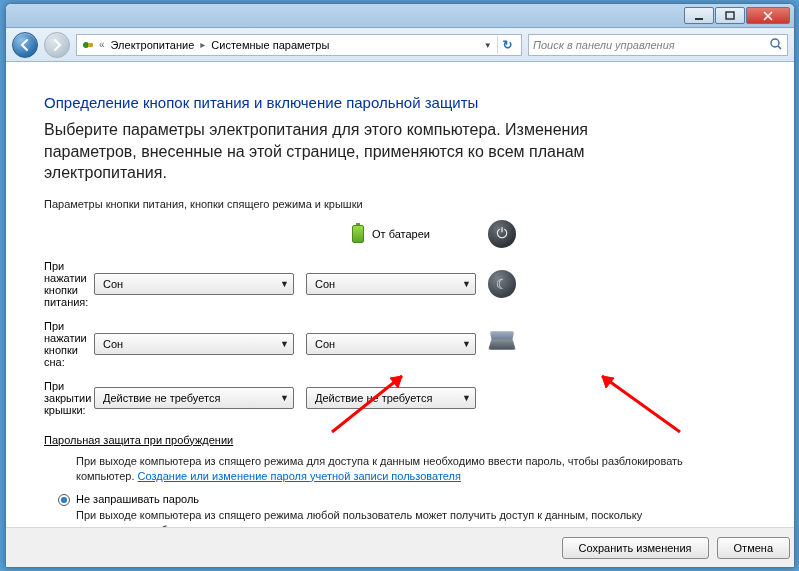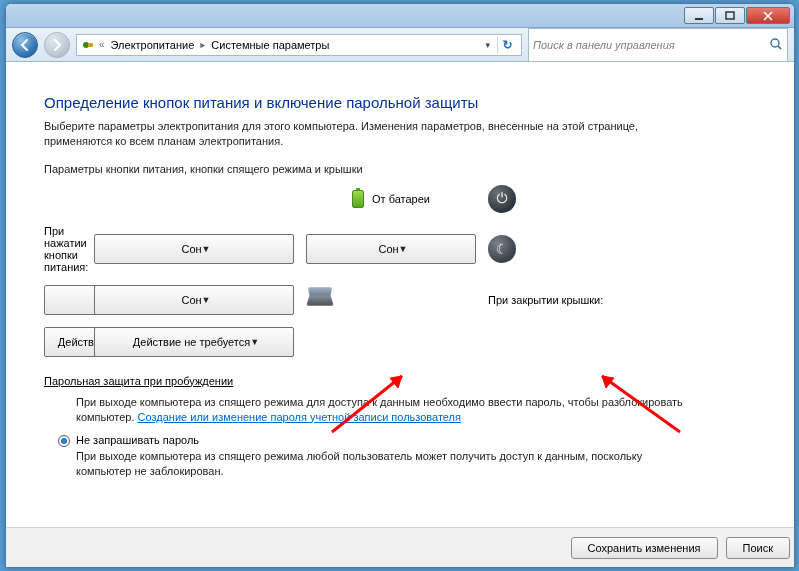--- a/index.html
+++ b/index.html
@@ -95,41 +95,41 @@
   width: 20px; height: 18px;
   border-left: 1px solid #cfd8e0;
   display: flex; align-items: center; justify-content: center;
   color: #2a6fb0; font-size: 12px; font-weight: bold;
 }
 .search {
   width: 260px; height: 22px;
   background: #fff;
   border: 1px solid #a8b8c8;
   display: flex; align-items: center;
-  padding: 16px 4px;
+  padding: 4px 4px;
   color: #808080;
   font-style: italic;
   font-size: 11px;
   justify-content: space-between;
 }
 .search .mag { color: #3a6fa6; font-style: normal; }
 .content {
   flex: 1;
   background: #fff;
   padding: 32px 22px 8px 38px;
   overflow: hidden;
   color: #000;
   position: relative;
 }
 .heading {
   color: #003399;
   font-size: 15px;
   margin-bottom: 8px;
 }
-.intro { font-size: 11px; color: #222; margin-bottom: 14px; line-height: 1.35; max-width: 640px; }
+.intro { font-size: 16px; color: #222; margin-bottom: 14px; line-height: 1.35; max-width: 640px; }
 .sectlabel { font-size: 11px; color: #222; margin-bottom: 10px; }
 .grid {
   display: grid;
   grid-template-columns: 38px 200px 170px 170px;
   column-gap: 12px;
   row-gap: 12px;
   align-items: center;
   margin: 0 0 18px 0;
 }
 .grid .hdr { display: flex; align-items: center; gap: 8px; font-size: 11px; justify-content: center; text-align: right; }
@@ -145,28 +145,28 @@
 .row-icon.sleep { background: radial-gradient(circle at 35% 30%,#7a828b,#3a4046 70%); position: relative; }
 .row-icon.sleep::after { content: "☾"; color: #e8ecf0; font-size: 14px; }
 .row-icon.lid {
   background: none;
   perspective: 40px;
 }
 .row-icon.lid .base { width: 24px; height: 14px; background: linear-gradient(#8a949c,#4c545b); border-radius: 2px; transform: rotateX(45deg); }
 .row-icon.lid .top { position: absolute; width: 22px; height: 12px; background: linear-gradient(#a0adc2,#5f6f86); border-radius: 2px; top: 1px; transform: rotateX(-42deg); }
 .rowlbl { font-size: 11px; }
 .combo {
-  height: 30px;
+  height: 22px;
   background: linear-gradient(#fdfdfd,#e7e7e7);
   border: 1px solid #707070;
   border-radius: 2px;
   display: flex; align-items: center;
   padding: 0 4px 0 8px;
   font-size: 11px;
-  justify-content: center;
+  justify-content: space-between;
   min-width: 150px;
   cursor: default;
 }
 .combo .arr { font-size: 9px; color: #222; }
 .sect2 { font-size: 11px; margin-bottom: 8px; text-decoration: underline; }
 .radio-row { display: flex; align-items: flex-start; gap: 6px; margin: 6px 0 2px 14px; }
 .radio {
   width: 12px; height: 12px; border: 1px solid #5a5a5a; border-radius: 50%;
   margin-top: 1px; position: relative; background: #fafafa;
   flex: none;
@@ -278,20 +278,21 @@
       <div class="combo">
           <span>Сон</span>
           <span class="arr">▼</span>
         </div>
       <div class="combo">
           <span>Сон</span>
           <span class="arr">▼</span>
         </div>
 
       <div class="row-icon sleep"></div>
+      <div class="rowlbl">При нажатии кнопки сна:</div>
       <div class="combo">
           <span>Сон</span>
           <span class="arr">▼</span>
         </div>
       <div class="combo">
           <span>Сон</span>
           <span class="arr">▼</span>
         </div>
 
       <div class="row-icon lid">
@@ -329,17 +330,17 @@
       <line x1="96" y1="70" x2="18" y2="14" stroke="#ff0000" stroke-width="3"></line>
       <polygon points="18,14 30,16 22,26" fill="#ff0000"></polygon>
     </svg>
   </div>
 
   <div class="footer">
     <div class="btn">
         <span>Сохранить изменения</span>
       </div>
     <div class="btn">
-        <span>Поиск</span>
+        <span>Отмена</span>
       </div>
   </div>
 
 </div>
 
 </body></html>

